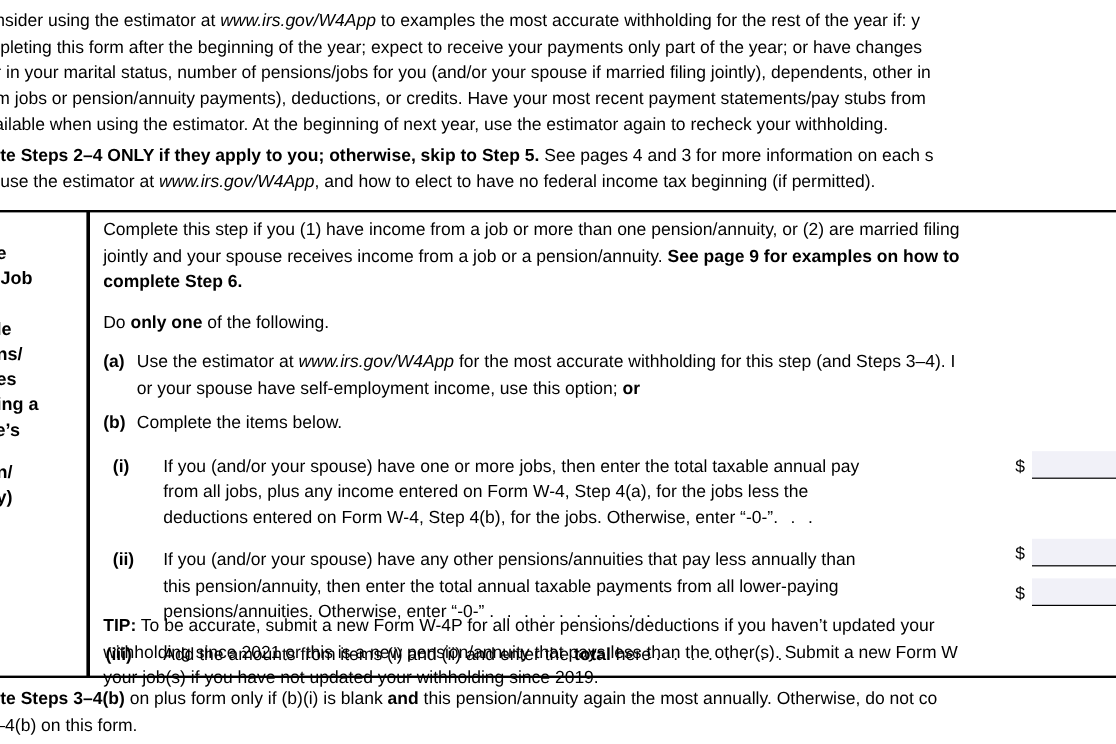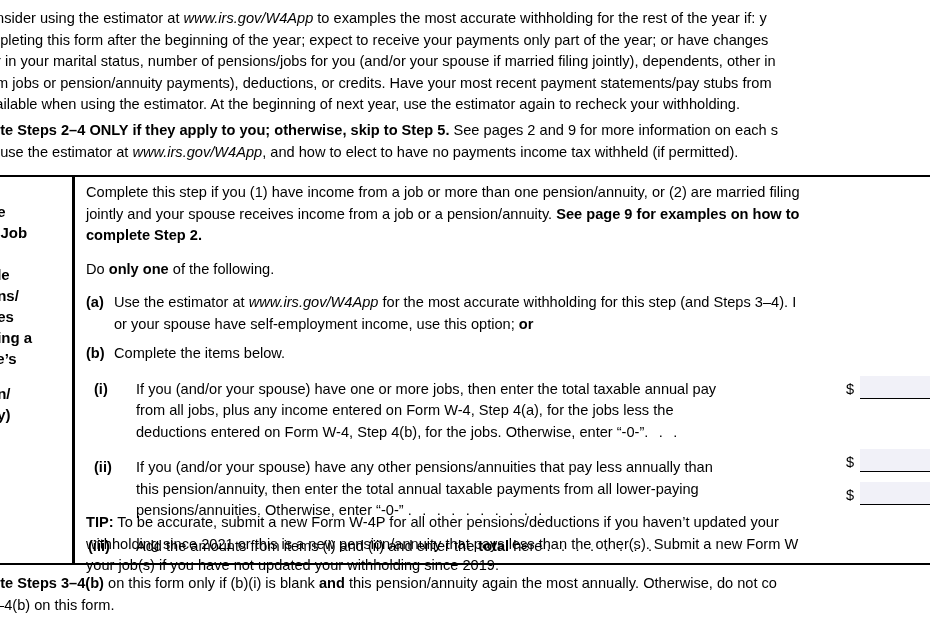--- a/index.html
+++ b/index.html
@@ -167,22 +167,22 @@
 
   <div class="intro">
     <p><span>onsider using the estimator at </span><i>www.irs.gov/W4App</i><span> to examples the most accurate withholding for the rest of the year if: y</span></p>
     <p>mpleting this form after the beginning of the year; expect to receive your payments only part of the year; or have changes</p>
     <p>ar in your marital status, number of pensions/jobs for you (and/or your spouse if married filing jointly), dependents, other in</p>
     <p>om jobs or pension/annuity payments), deductions, or credits. Have your most recent payment statements/pay stubs from</p>
     <p>vailable when using the estimator. At the beginning of next year, use the estimator again to recheck your withholding.</p>
   </div>
 
   <div class="note">
-    <p><b>lete Steps 2–4 ONLY if they apply to you; otherwise, skip to Step 5.</b><span> See pages 2 and 9 for more information on each s</span></p>
-    <p><span>o use the estimator at </span><i>www.irs.gov/W4App</i><span>, and how to elect to have no payments income tax withheld (if permitted).</span></p>
+    <p><b>lete Steps 2–4 ONLY if they apply to you; otherwise, skip to Step 5.</b><span> See pages 4 and 3 for more information on each s</span></p>
+    <p><span>o use the estimator at </span><i>www.irs.gov/W4App</i><span>, and how to elect to have no federal income tax beginning (if permitted).</span></p>
   </div>
 
   <div class="stepbox"></div>
   <div class="step-divider"></div>
 
   <div class="step-label">
     <div>2:</div>
     <div>ne</div>
     <div>a Job</div>
     <div>r</div>
@@ -192,21 +192,21 @@
     <div>ding a</div>
     <div>se’s</div>
     <div class="gap"></div>
     <div>on/</div>
     <div>ity)</div>
   </div>
 
   <div class="step-body">
     <p>Complete this step if you (1) have income from a job or more than one pension/annuity, or (2) are married filing</p>
     <p><span>jointly and your spouse receives income from a job or a pension/annuity. </span><b>See page 9 for examples on how to</b></p>
-    <p><b>complete Step 2.</b></p>
+    <p><b>complete Step 6.</b></p>
 
     <p style="margin-top:12px;"><span>Do </span><b>only one</b><span> of the following.</span></p>
 
     <div class="ind-a">
       <span class="marker">(a)</span>
       <p><span>Use the estimator at </span><i>www.irs.gov/W4App</i><span> for the most accurate withholding for this step (and Steps 3–4). I</span></p>
       <p><span>or your spouse have self-employment income, use this option; </span><b>or</b></p>
     </div>
 
     <div class="ind-b">
@@ -243,17 +243,17 @@
   <span class="dollar" style="left:846px; top:484px;">$</span>
   <div class="amount" style="left:860px; top:482px;"></div>
 
   <div class="tip">
     <p><b>TIP:</b><span> To be accurate, submit a new Form W-4P for all other pensions/deductions if you haven’t updated your</span></p>
     <p>withholding since 2021 or this is a new pension/annuity that pays less than the other(s). Submit a new Form W</p>
     <p>your job(s) if you have not updated your withholding since 2019.</p>
   </div>
 
   <div class="footer">
-    <p><b>lete Steps 3–4(b)</b><span> on this form only if (b)(i) is blank </span><b>and</b><span> this pension/annuity again the most annually. Otherwise, do not co</span></p>
+    <p><b>lete Steps 3–4(b)</b><span> on plus form only if (b)(i) is blank </span><b>and</b><span> this pension/annuity again the most annually. Otherwise, do not co</span></p>
     <p>3–4(b) on this form.</p>
   </div>
 
 </div>
 
 </body></html>

